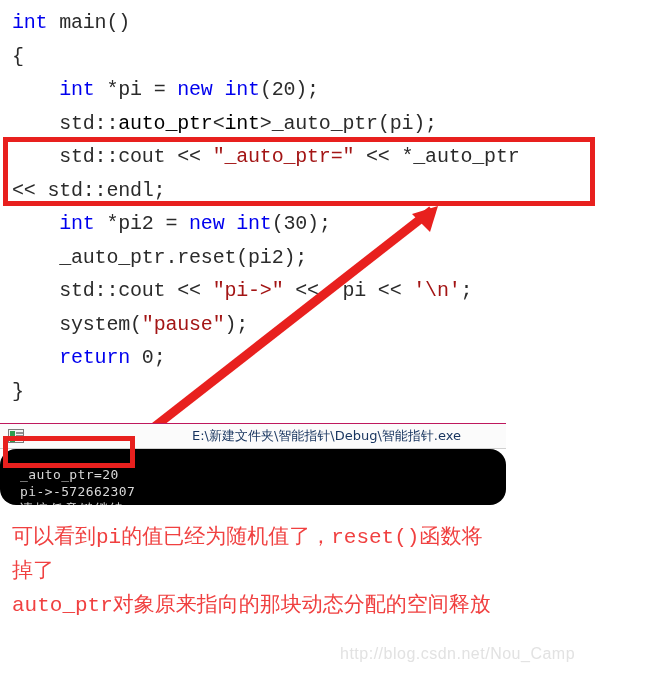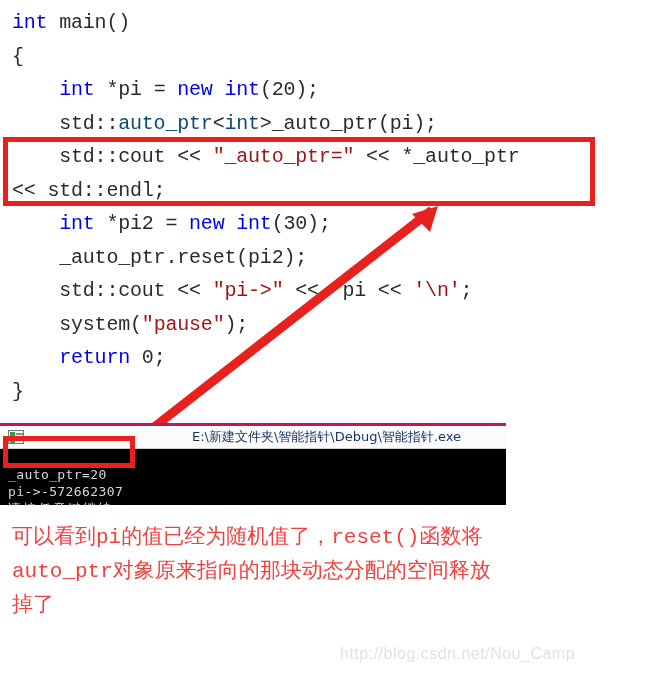--- a/index.html
+++ b/index.html
@@ -23,21 +23,21 @@
     padding: 6px 0 0 12px;
     font-family: "Liberation Mono", "DejaVu Sans Mono", monospace;
     font-size: 20px;
     line-height: 33.5px;
     color: #2b2b2b;
     white-space: pre;
     letter-spacing: -0.2px;
   }
   .code-line { height: 33.5px; white-space: pre; }
   .kw   { color: #0000ee; }   
-  .typ  { color: #0c4a6e; }   
+  .typ  { color: #000000; }   
   .str  { color: #a31515; }   
   .pln  { color: #2b2b2b; }
 
   
   #highlight-box {
     position: absolute;
     left: 3px; top: 137px;
     width: 592px; height: 69px;
     border: 5px solid #e8201e;
     pointer-events: none;
@@ -53,21 +53,21 @@
 
   
   #console-window {
     position: absolute;
     left: 0; top: 423px;
     width: 506px;
   }
   #console-titlebar {
     height: 26px;
     background: #fbfbfb;
-    border-top: 3px solid #be185d;
+    border-top: 1px solid #be185d;
     border-bottom: 1px solid #d0d0d0;
     display: flex;
     align-items: center;
     position: relative;
   }
   #console-icon {
     width: 16px; height: 14px;
     margin-left: 8px;
     background: #f3f3f3;
     border: 1px solid #7b7b7b;
@@ -92,27 +92,28 @@
     position: absolute;
     left: 192px;
     font-family: "DejaVu Sans", "Liberation Sans", sans-serif;
     font-size: 13px;
     color: #16335e;
     white-space: nowrap;
   }
   #console-body {
     background: #000000;
     height: 56px;
-    padding: 0 0 0 8px;
+    padding: 0 0 0 20px;
     font-family: "DejaVu Sans Mono", "Liberation Mono", monospace;
     font-size: 13px;
     line-height: 17px;
     color: #d8d8d8;
     letter-spacing: 0.4px;
     overflow: hidden;
+    border-radius: 16px;
   }
   .console-line { white-space: pre; height: 17px; }
   .console-line.cjk { font-family: "DejaVu Sans", "Liberation Sans", sans-serif; letter-spacing: 2px; }
 
   
   #console-highlight-box {
     position: absolute;
     left: 3px; top: 436px;
     width: 132px; height: 32px;
     border: 5px solid #e8201e;
@@ -166,17 +167,17 @@
       <div class="console-line">_auto_ptr=20</div>
       <div class="console-line">pi-&gt;-572662307</div>
       <div class="console-line cjk">请按任意键继续. . .</div>
     </div>
 </div>
 
 <div id="console-highlight-box" style="border-color: rgb(232, 32, 30);"></div>
 
 <div id="annotation-text" style="color: rgb(240, 64, 64);">
     <div class="ann-line">可以看到pi的值已经为随机值了，reset()函数将</div>
+    <div class="ann-line">掉了</div>
     <div class="ann-line">auto_ptr对象原来指向的那块动态分配的空间释放</div>
-    <div class="ann-line">掉了</div>
   </div>
 
 <div id="watermark" style="color: rgb(226, 226, 226);">http://blog.csdn.net/Nou_Camp</div>
 
 </body></html>

